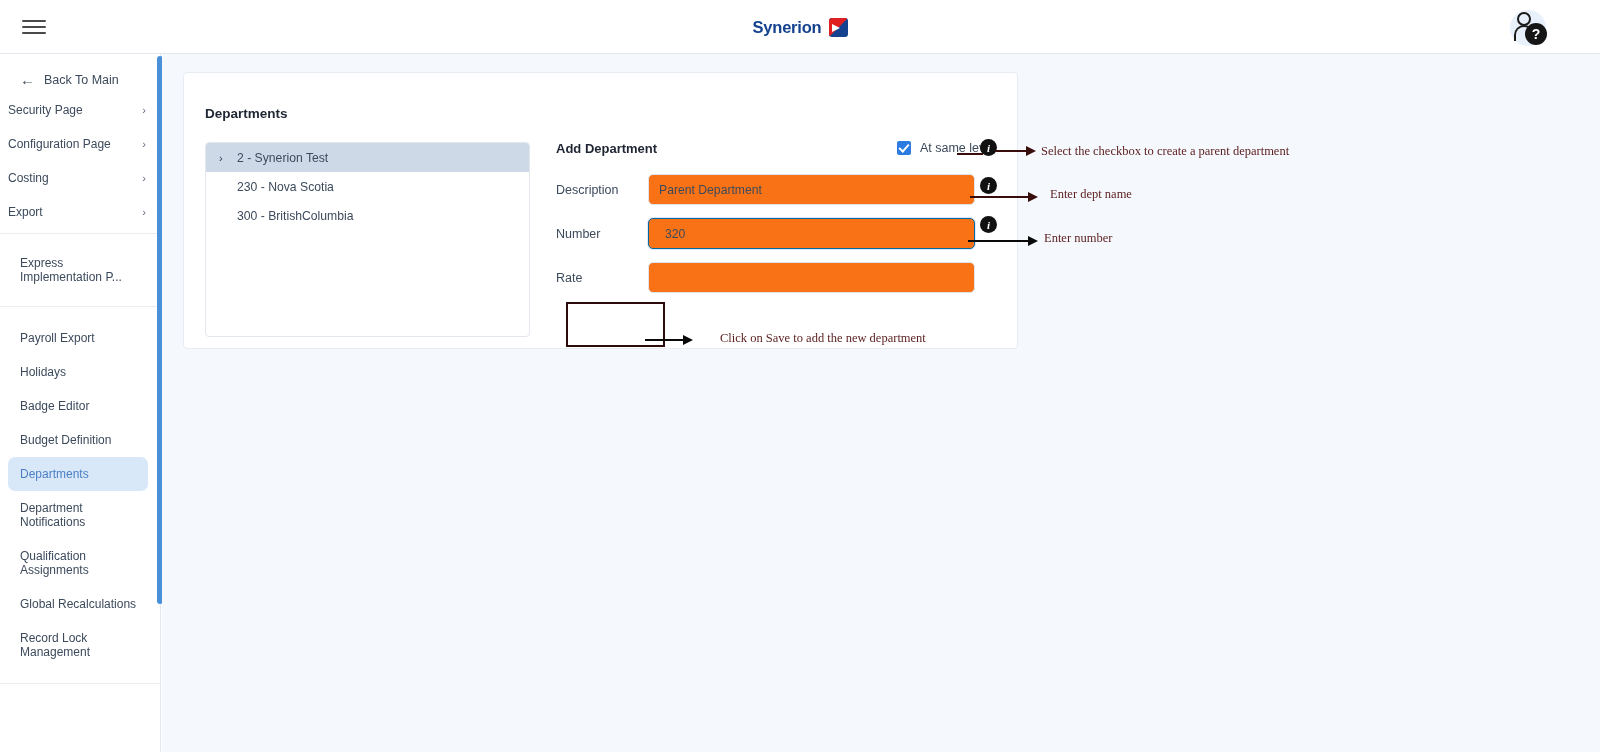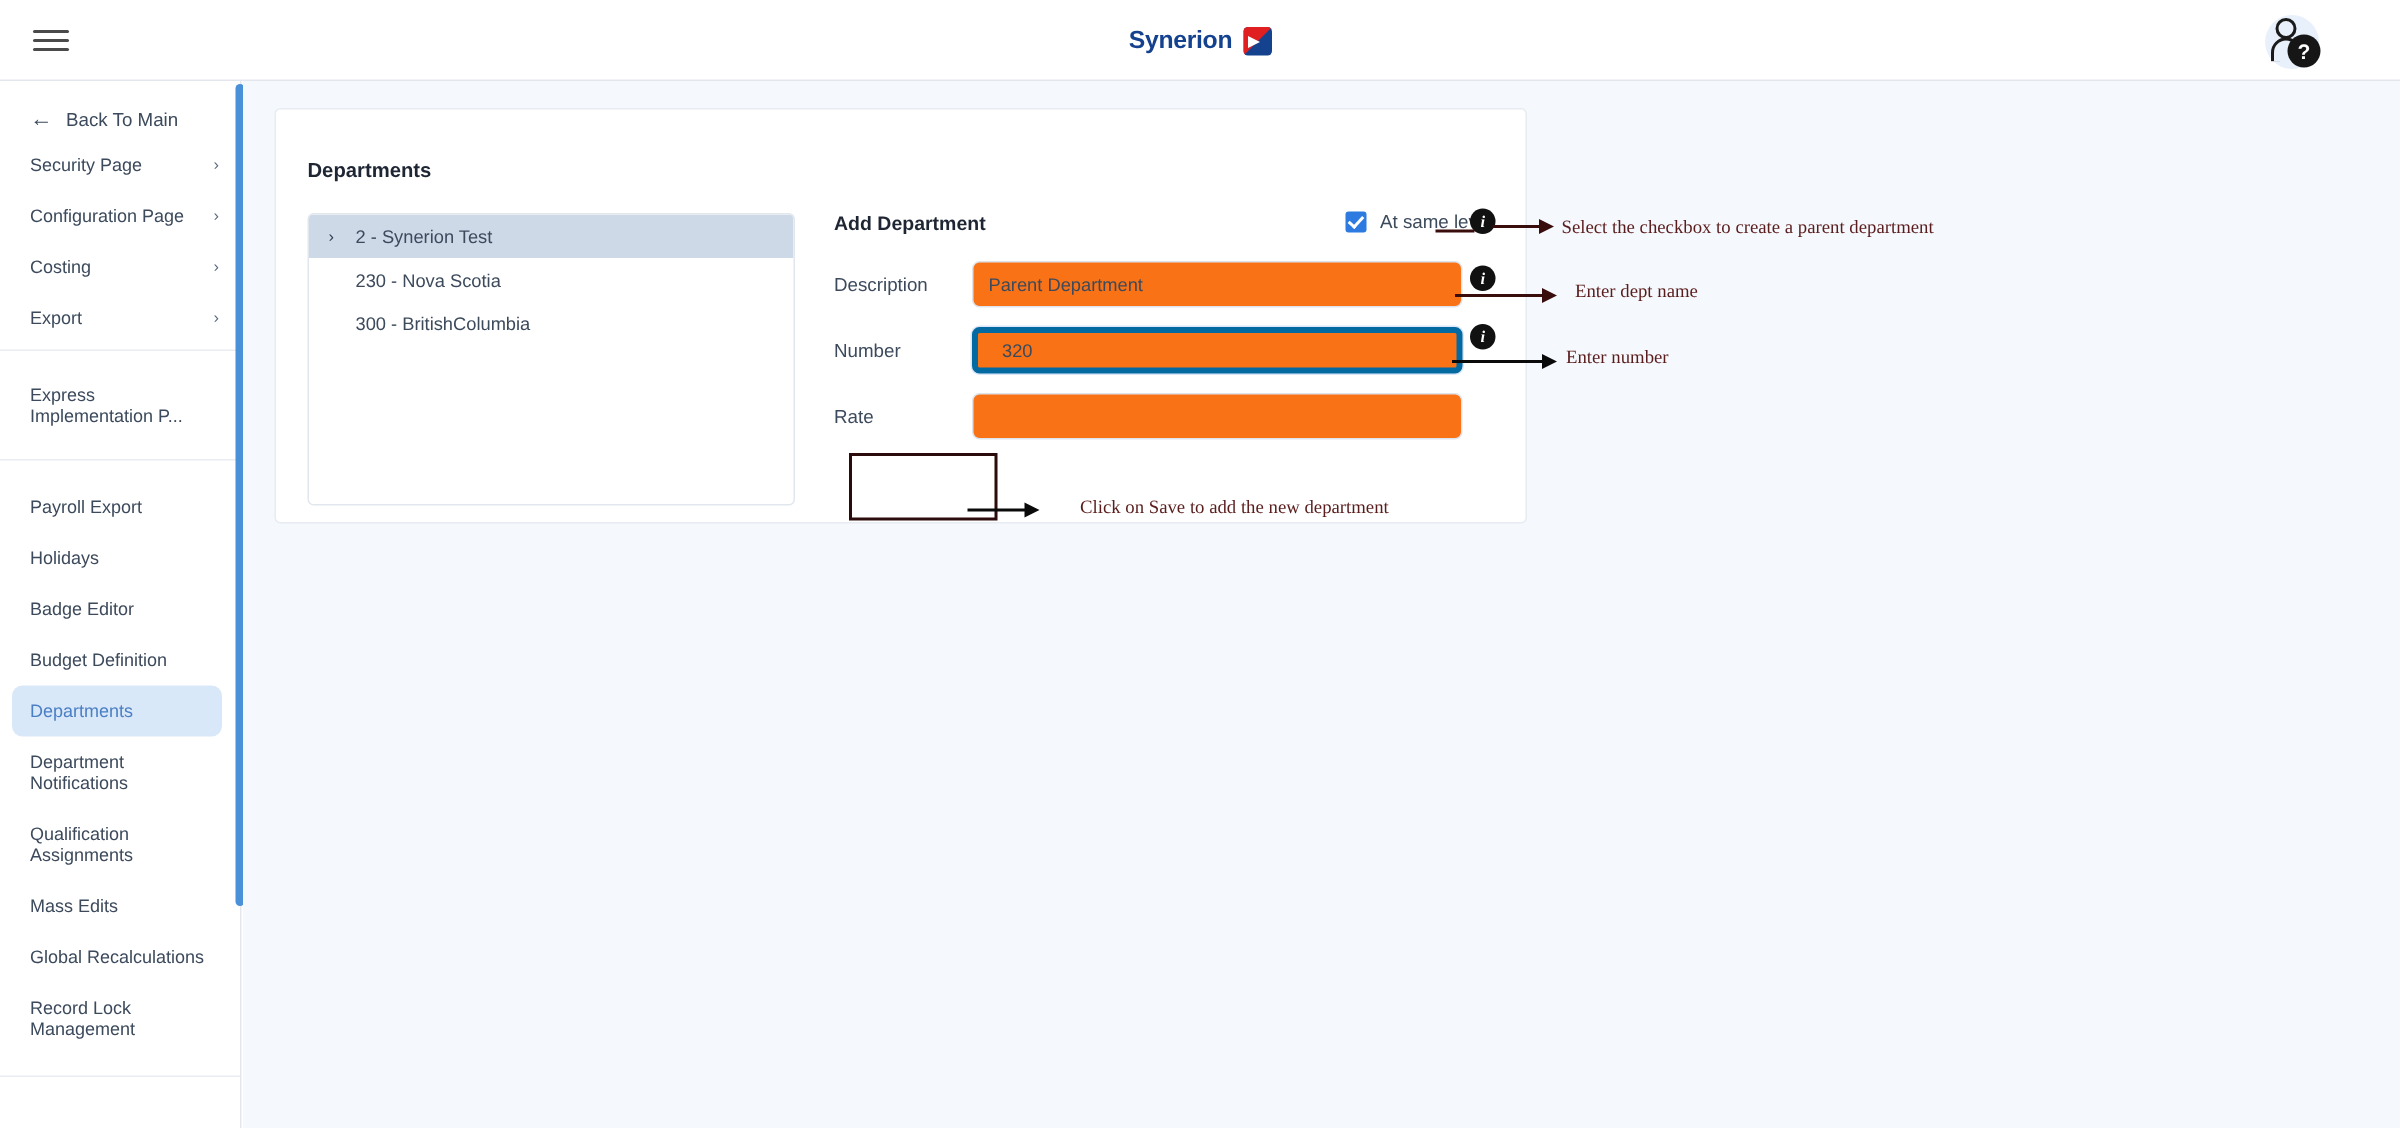--- a/index.html
+++ b/index.html
@@ -109,21 +109,21 @@
   }
   .back-arrow { font-size: 15px; color: #3c4a5c; line-height: 1; }
 
   .admin-label {
     padding: 8px 0 12px 20px;
     font-size: 9.5px; color: #8a93a0; letter-spacing: 0.3px;
   }
 
   .nav-item {
     display: flex; align-items: center; justify-content: space-between;
-    padding: 10px 14px 10px 20px;
+    padding: 10px 14px 10px 8px;
     font-size: 12px; color: #3c4a5c;
     cursor: pointer;
   }
   .nav-item .chev { font-size: 11px; color: #5b6b80; }
   .nav-simple {
     padding: 10px 12px 10px 20px;
     font-size: 12px; color: #3c4a5c; cursor: pointer;
   }
   .nav-simple.active {
     background: #d9e8f8; color: #4b7fc4;
@@ -224,21 +224,21 @@
   .finput {
     width: 327px; height: 31px;
     border: 1px solid #dfe4ea; border-radius: 5px;
     background: #f97316;
     font-size: 12.2px; color: #3c4a5c;
     padding: 0 10px;
     font-family: "Liberation Sans", sans-serif;
     outline: none;
   }
   .finput.focused {
-    border: 4px solid #0369a1;
+    border: 1px solid #0369a1;
     box-shadow: 0 0 0 1px rgba(59,125,221,0.18);
     padding-left: 16px;
   }
 
   .btn-row {
     display: flex; align-items: center; gap: 10px;
     margin-top: 25px; margin-left: 11px;
   }
   .btn-save {
     display: flex; align-items: center; justify-content: center;
@@ -381,23 +381,20 @@
     <div class="nav-simple active">
       <span>Departments</span>
     </div>
     <div class="nav-simple">
       <span>Department Notifications</span>
     </div>
     <div class="nav-simple">
       <span>Qualification Assignments</span>
     </div>
     <div class="nav-simple">
-      <span>Mass Edits</span>
-    </div>
-    <div class="nav-simple">
       <span>Global Recalculations</span>
     </div>
     <div class="nav-simple">
       <span>Record Lock Management</span>
     </div>
   </div>
 
   <div class="side-sec nb sec-pad-top">
     
   </div>

